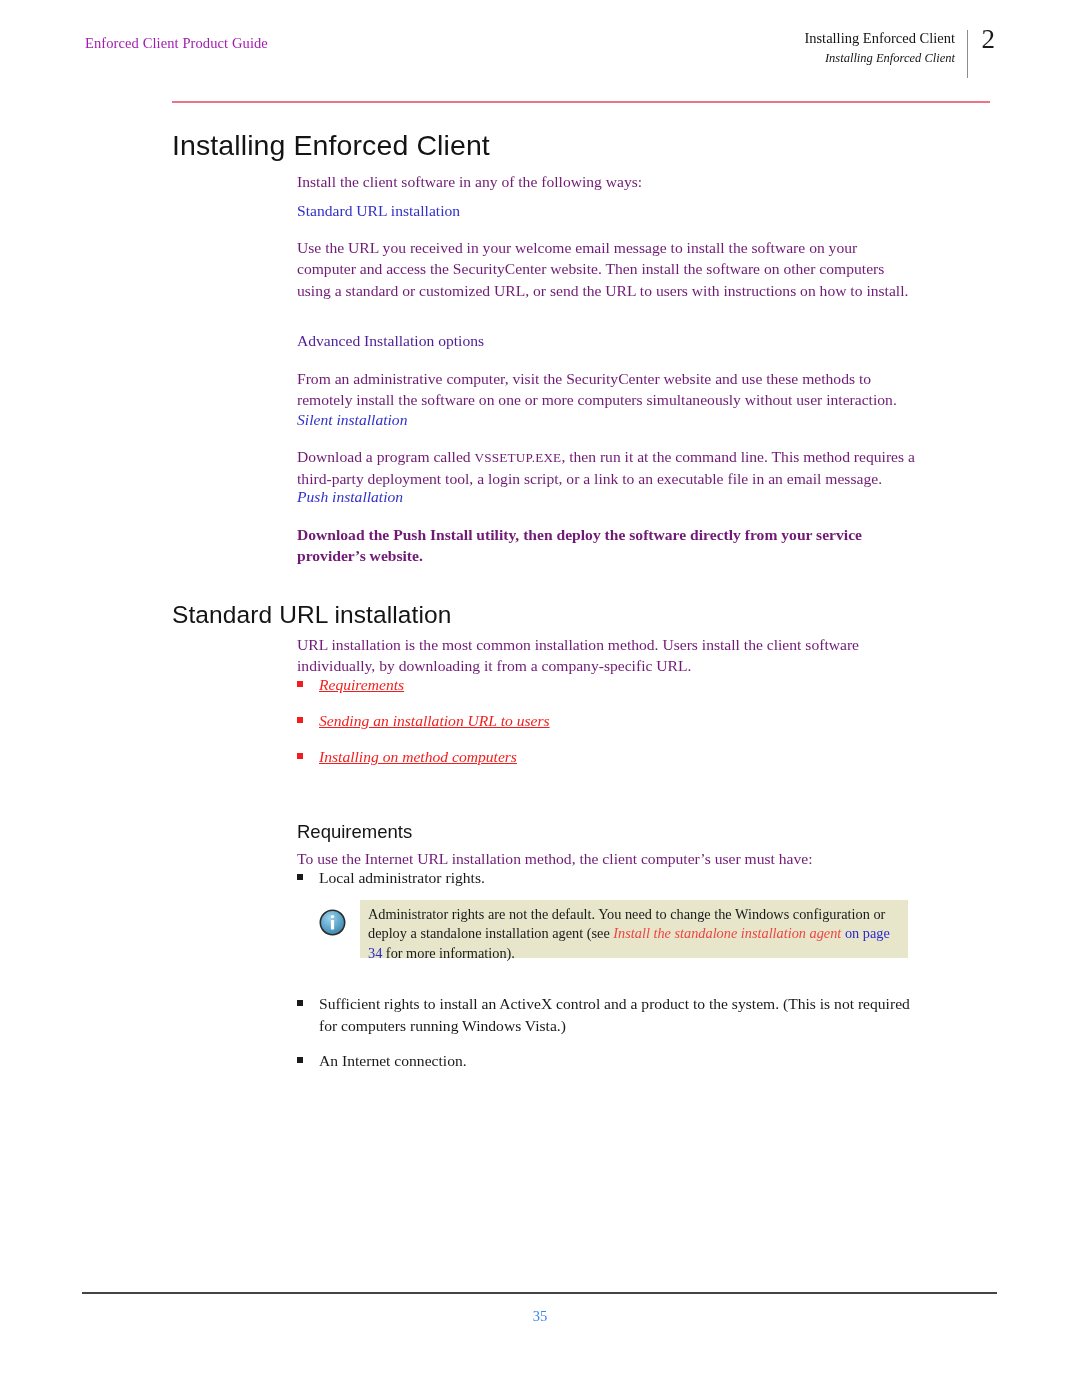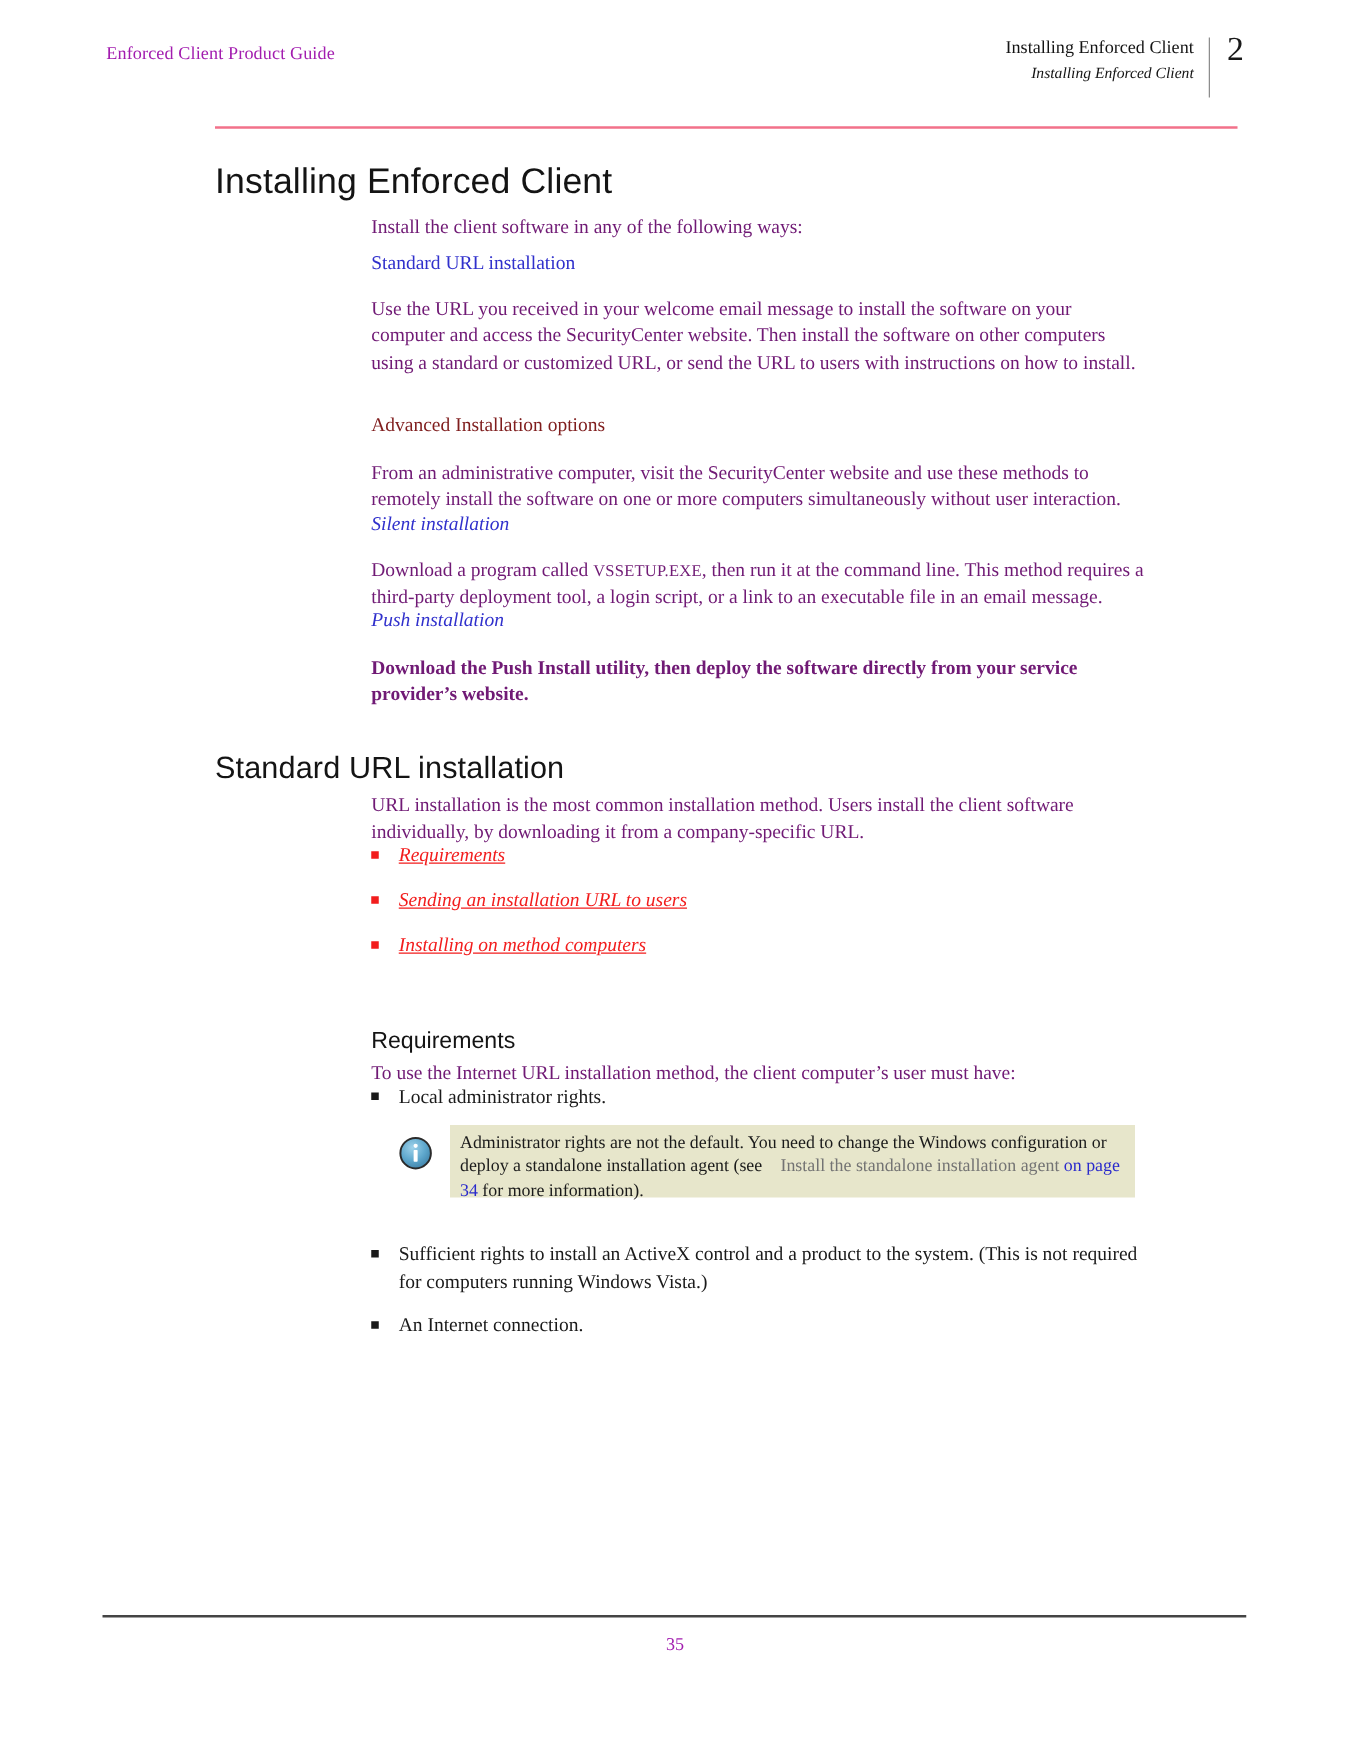--- a/index.html
+++ b/index.html
@@ -134,21 +134,21 @@
   
   .subhead {
     position: absolute;
     left: 297px;
     font-size: 15.6px;
     line-height: 21.6px;
     white-space: nowrap;
   }
   .subhead.blue { color: #3030cc; }
   .subhead.blue-italic { color: #3030cc; font-style: italic; }
-  .subhead.plain { color: #7f1d1d; }
+  .subhead.plain { color: #4c1d95; }
 
   .smallcaps {
     font-size: 13.2px;
     letter-spacing: .2px;
   }
 
   
   .bullet-row {
     position: absolute;
     left: 297px;
@@ -198,22 +198,22 @@
   .callout-text {
     position: absolute;
     left: 63px;
     top: 5px;
     width: 535px;
     font-size: 14.3px;
     line-height: 19.4px;
     color: #1a1a1a;
   }
   .callout-text .xref-blue-italic {
-    color: #737373;
-    margin-left: 11px;
+    color: #ef4444;
+    font-style: italic;
   }
   .callout-text .xref-blue {
     color: #2a2acc;
   }
   .info-icon {
     position: absolute;
     left: 14px;
     top: 9px;
     width: 27px;
     height: 27px;
@@ -228,21 +228,21 @@
     height: 1.6px;
     background: #444444;
   }
   .page-number {
     position: absolute;
     left: 0;
     top: 1308px;
     width: 1080px;
     text-align: center;
     font-size: 14.5px;
-    color: #a21caf;
+    color: #3b82f6;
   }
 </style>
 </head>
 <body>
 
 <div class="page-header">
   <div class="hdr-left">Enforced Client Product Guide</div>
   <div class="hdr-right">
     <span class="hdr-chapter-title">Installing Enforced Client</span>
     <span class="hdr-section-title">Installing Enforced Client</span>

